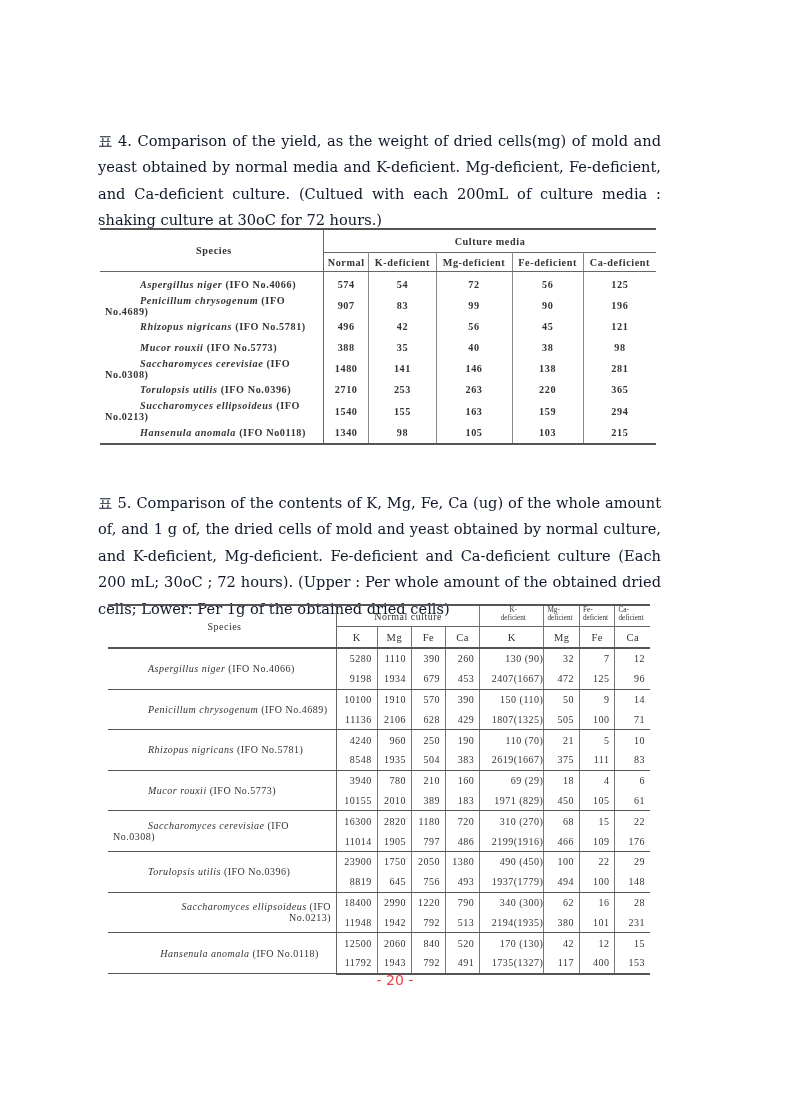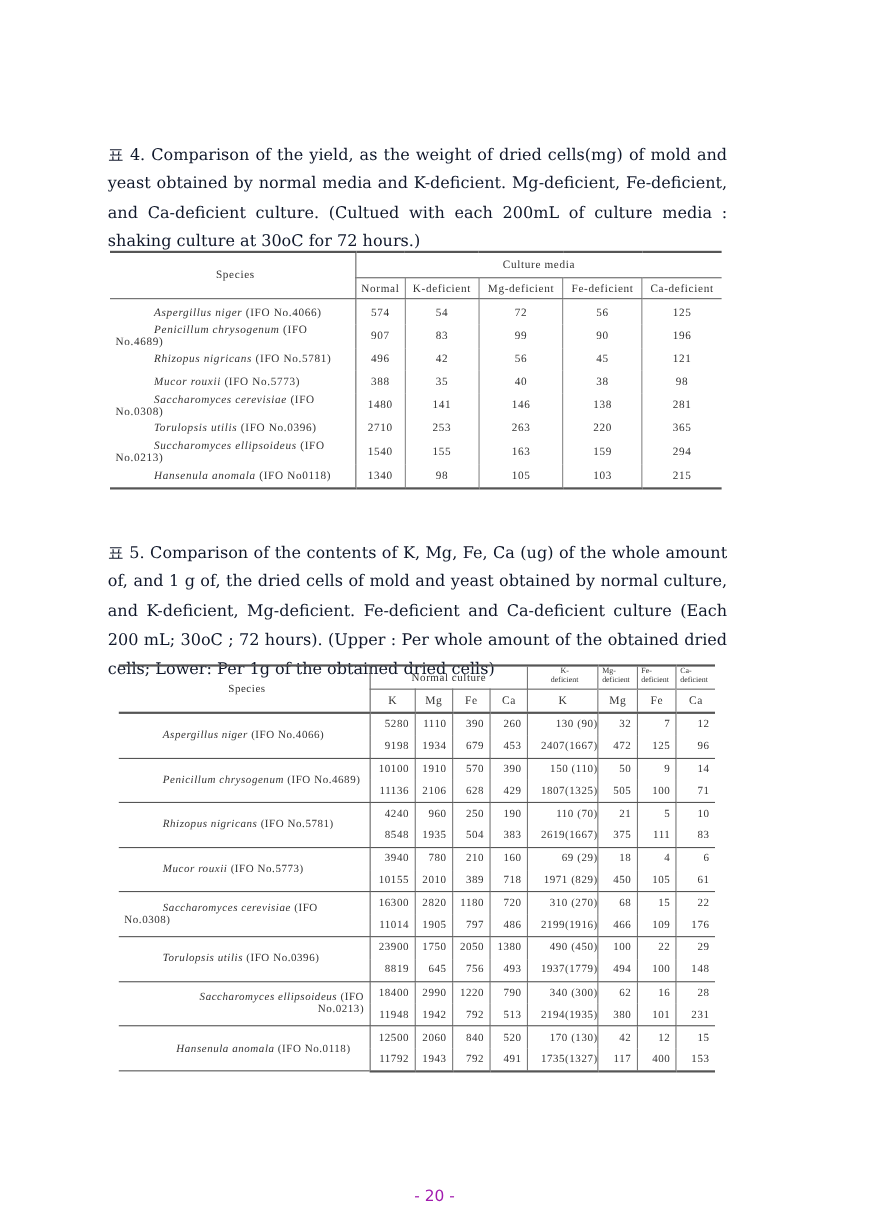--- a/index.html
+++ b/index.html
@@ -9,21 +9,21 @@
     font-family: "DejaVu Serif", "Liberation Serif", serif;
     font-size: 14.6px; line-height: 26.5px; text-align: justify; color: #0f172a;
   }
   .caption .lbl { font-family: "DejaVu Serif", serif; }
   #cap4 { top: 113px; }
   #cap5 { top: 475px; }
 
   table { border-collapse: collapse; position: absolute;
     font-family: "Liberation Serif", "DejaVu Serif", serif; color: #333; }
   #t4 { left: 100px; top: 228px; width: 556px; font-size: 10.2px; letter-spacing: 0.6px; }
-  #t4 th, #t4 td { padding: 0; font-weight: normal; }
+  #t4 th, #t4 td { padding: 0; font-weight: bold; }
   #t4 thead tr.r1 th { border-top: 2px solid #555; height: 22px; }
   #t4 thead tr.r2 th { height: 18px; border-top: 1px solid #666; border-bottom: 1px solid #666; margin-left: 14px; }
   #t4 .sp { text-align: left; padding-left: 5px; width: 218px; border-right: 1px solid #666; }
   #t4 .sphead { text-align: center; border-right: 1px solid #666; border-bottom: 1px solid #666; }
   #t4 td { height: 20.5px; text-align: center; }
   #t4 td.num, #t4 th.ch { border-right: 1px solid #888; }
   #t4 td.last, #t4 th.last { border-right: none; }
   #t4 tbody tr:first-child td { padding-top: 2px; }
   #t4 tbody tr:last-child td { border-bottom: 2px solid #555; }
   i.gen { font-style: italic; margin-left: 35px; }
@@ -36,22 +36,22 @@
   #t5 .sphead { text-align: center; border-right: 1px solid #666; border-bottom: 2px solid #555; }
   #t5 .small { font-size: 7.2px; line-height: 8px; text-align: left; padding-left: 3px; vertical-align: top; letter-spacing: 0; }
   #t5 .small.c { text-align: center; }
   #t5 td { height: 19.8px; text-align: right; padding-right: 5px; border-right: 1px solid #777; }
   #t5 th.vb { border-right: 1px solid #777; }
   #t5 td.last, #t5 th.last { border-right: none; }
   #t5 td.kdef { text-align: right; padding-right: 0; }
   #t5 tr.lower td { border-bottom: 1.5px solid #555; }
   #t5 tbody tr:last-child td { border-bottom: 2px solid #555; }
 
-  .pageno { position: absolute; top: 1080px; left: 0; width: 790px; text-align: center;
-    font-family: "DejaVu Sans", sans-serif; font-size: 14px; color: #a21caf; }
+  .pageno { position: absolute; top: 972px; left: 0; width: 790px; text-align: center;
+    font-family: "DejaVu Sans", sans-serif; font-size: 14px; color: #ef4444; }
 </style>
 </head>
 <body>
 
 <p class="caption" id="cap4"><span class="lbl">표 4.</span> <span>Comparison of the yield, as the weight of dried cells(mg) of mold and yeast obtained by normal media and K-deficient. Mg-deficient, Fe-deficient, and Ca-deficient culture. (Cultued with each 200mL of culture media : shaking culture at 30oC for 72 hours.)</span></p>
 
 <table id="t4">
   <thead>
     <tr class="r1">
       <th rowspan="2" class="sp sphead">Species</th>
@@ -240,21 +240,21 @@
         <td class="">160</td>
         <td class="kdef">69  (29)</td>
         <td class="">18</td>
         <td class="">4</td>
         <td class="last">6</td>
       </tr>
       <tr class="lower">
         <td class="">10155</td>
         <td class="">2010</td>
         <td class="">389</td>
-        <td class="">718</td>
+        <td class="">183</td>
         <td class="kdef">1971 (829)</td>
         <td class="">450</td>
         <td class="">105</td>
         <td class="last">61</td>
       </tr>
       <tr class="upper">
         <td class="sp" rowspan="2" style="text-align: left; border-bottom: 1.5px solid rgb(85, 85, 85);"><i class="gen">Saccharomyces cerevisiae</i> <span>(IFO No.0308)</span></td>
         <td class="">16300</td>
         <td class="">2820</td>
         <td class="">1180</td>

